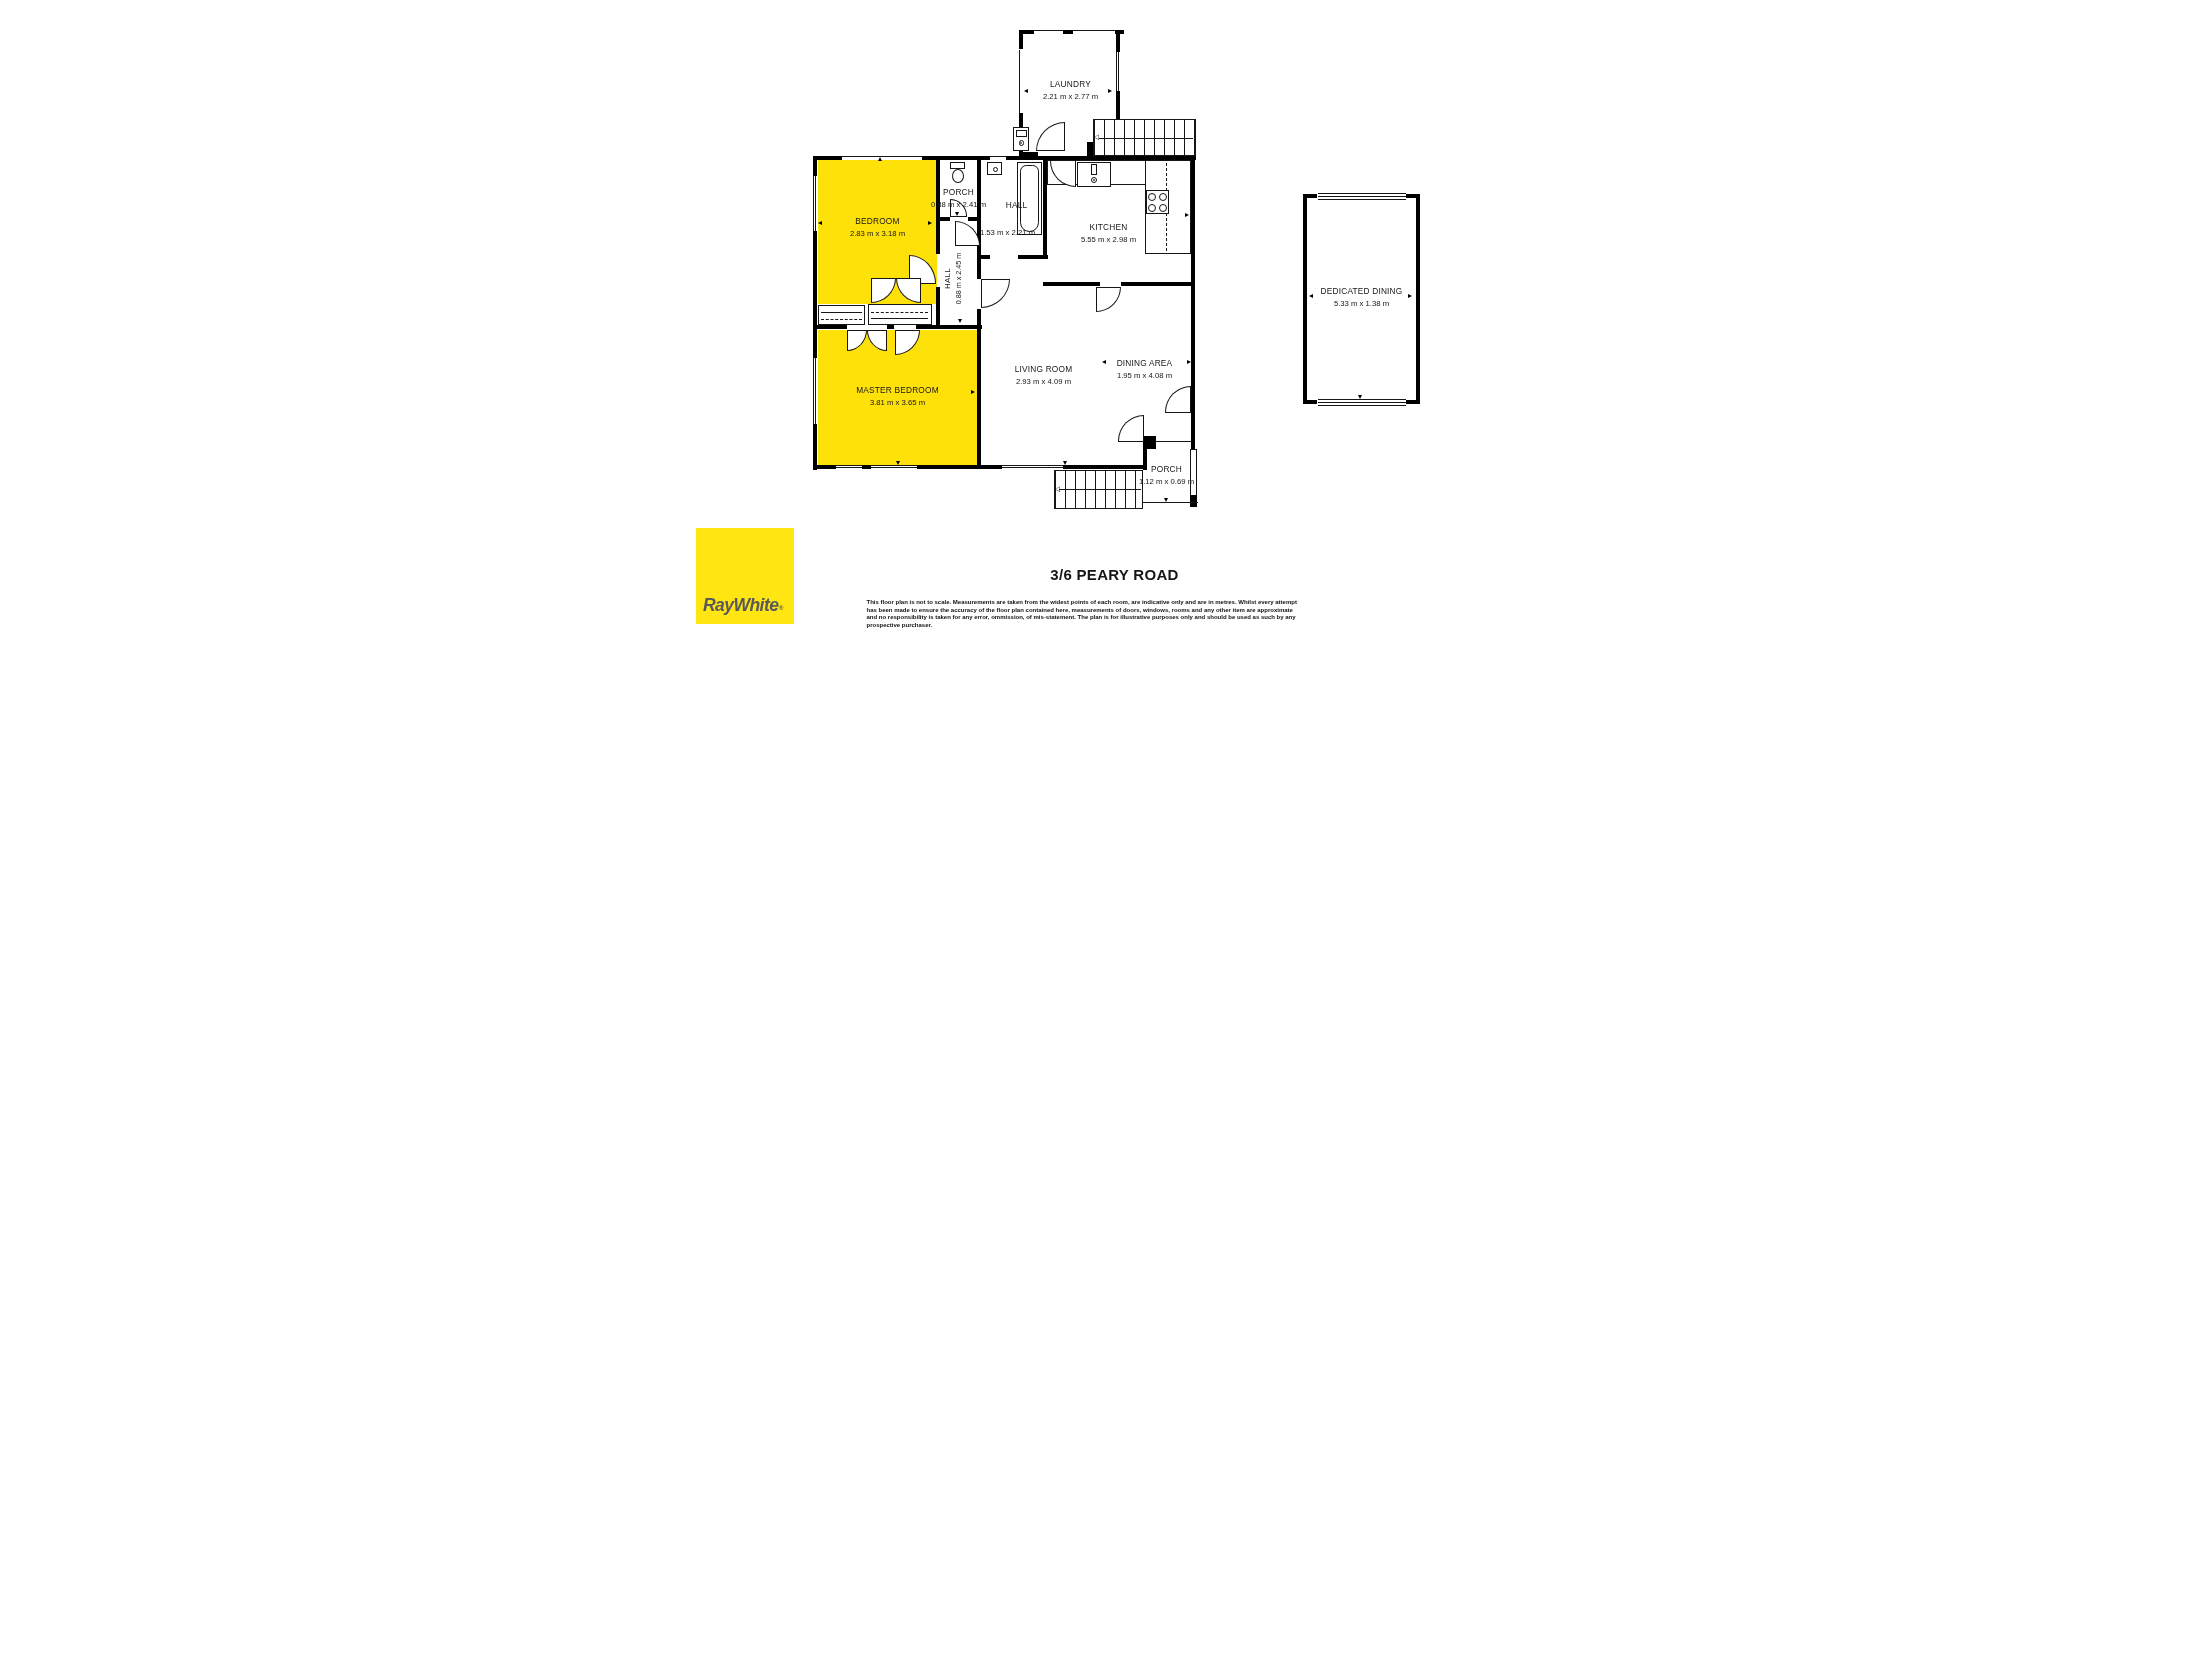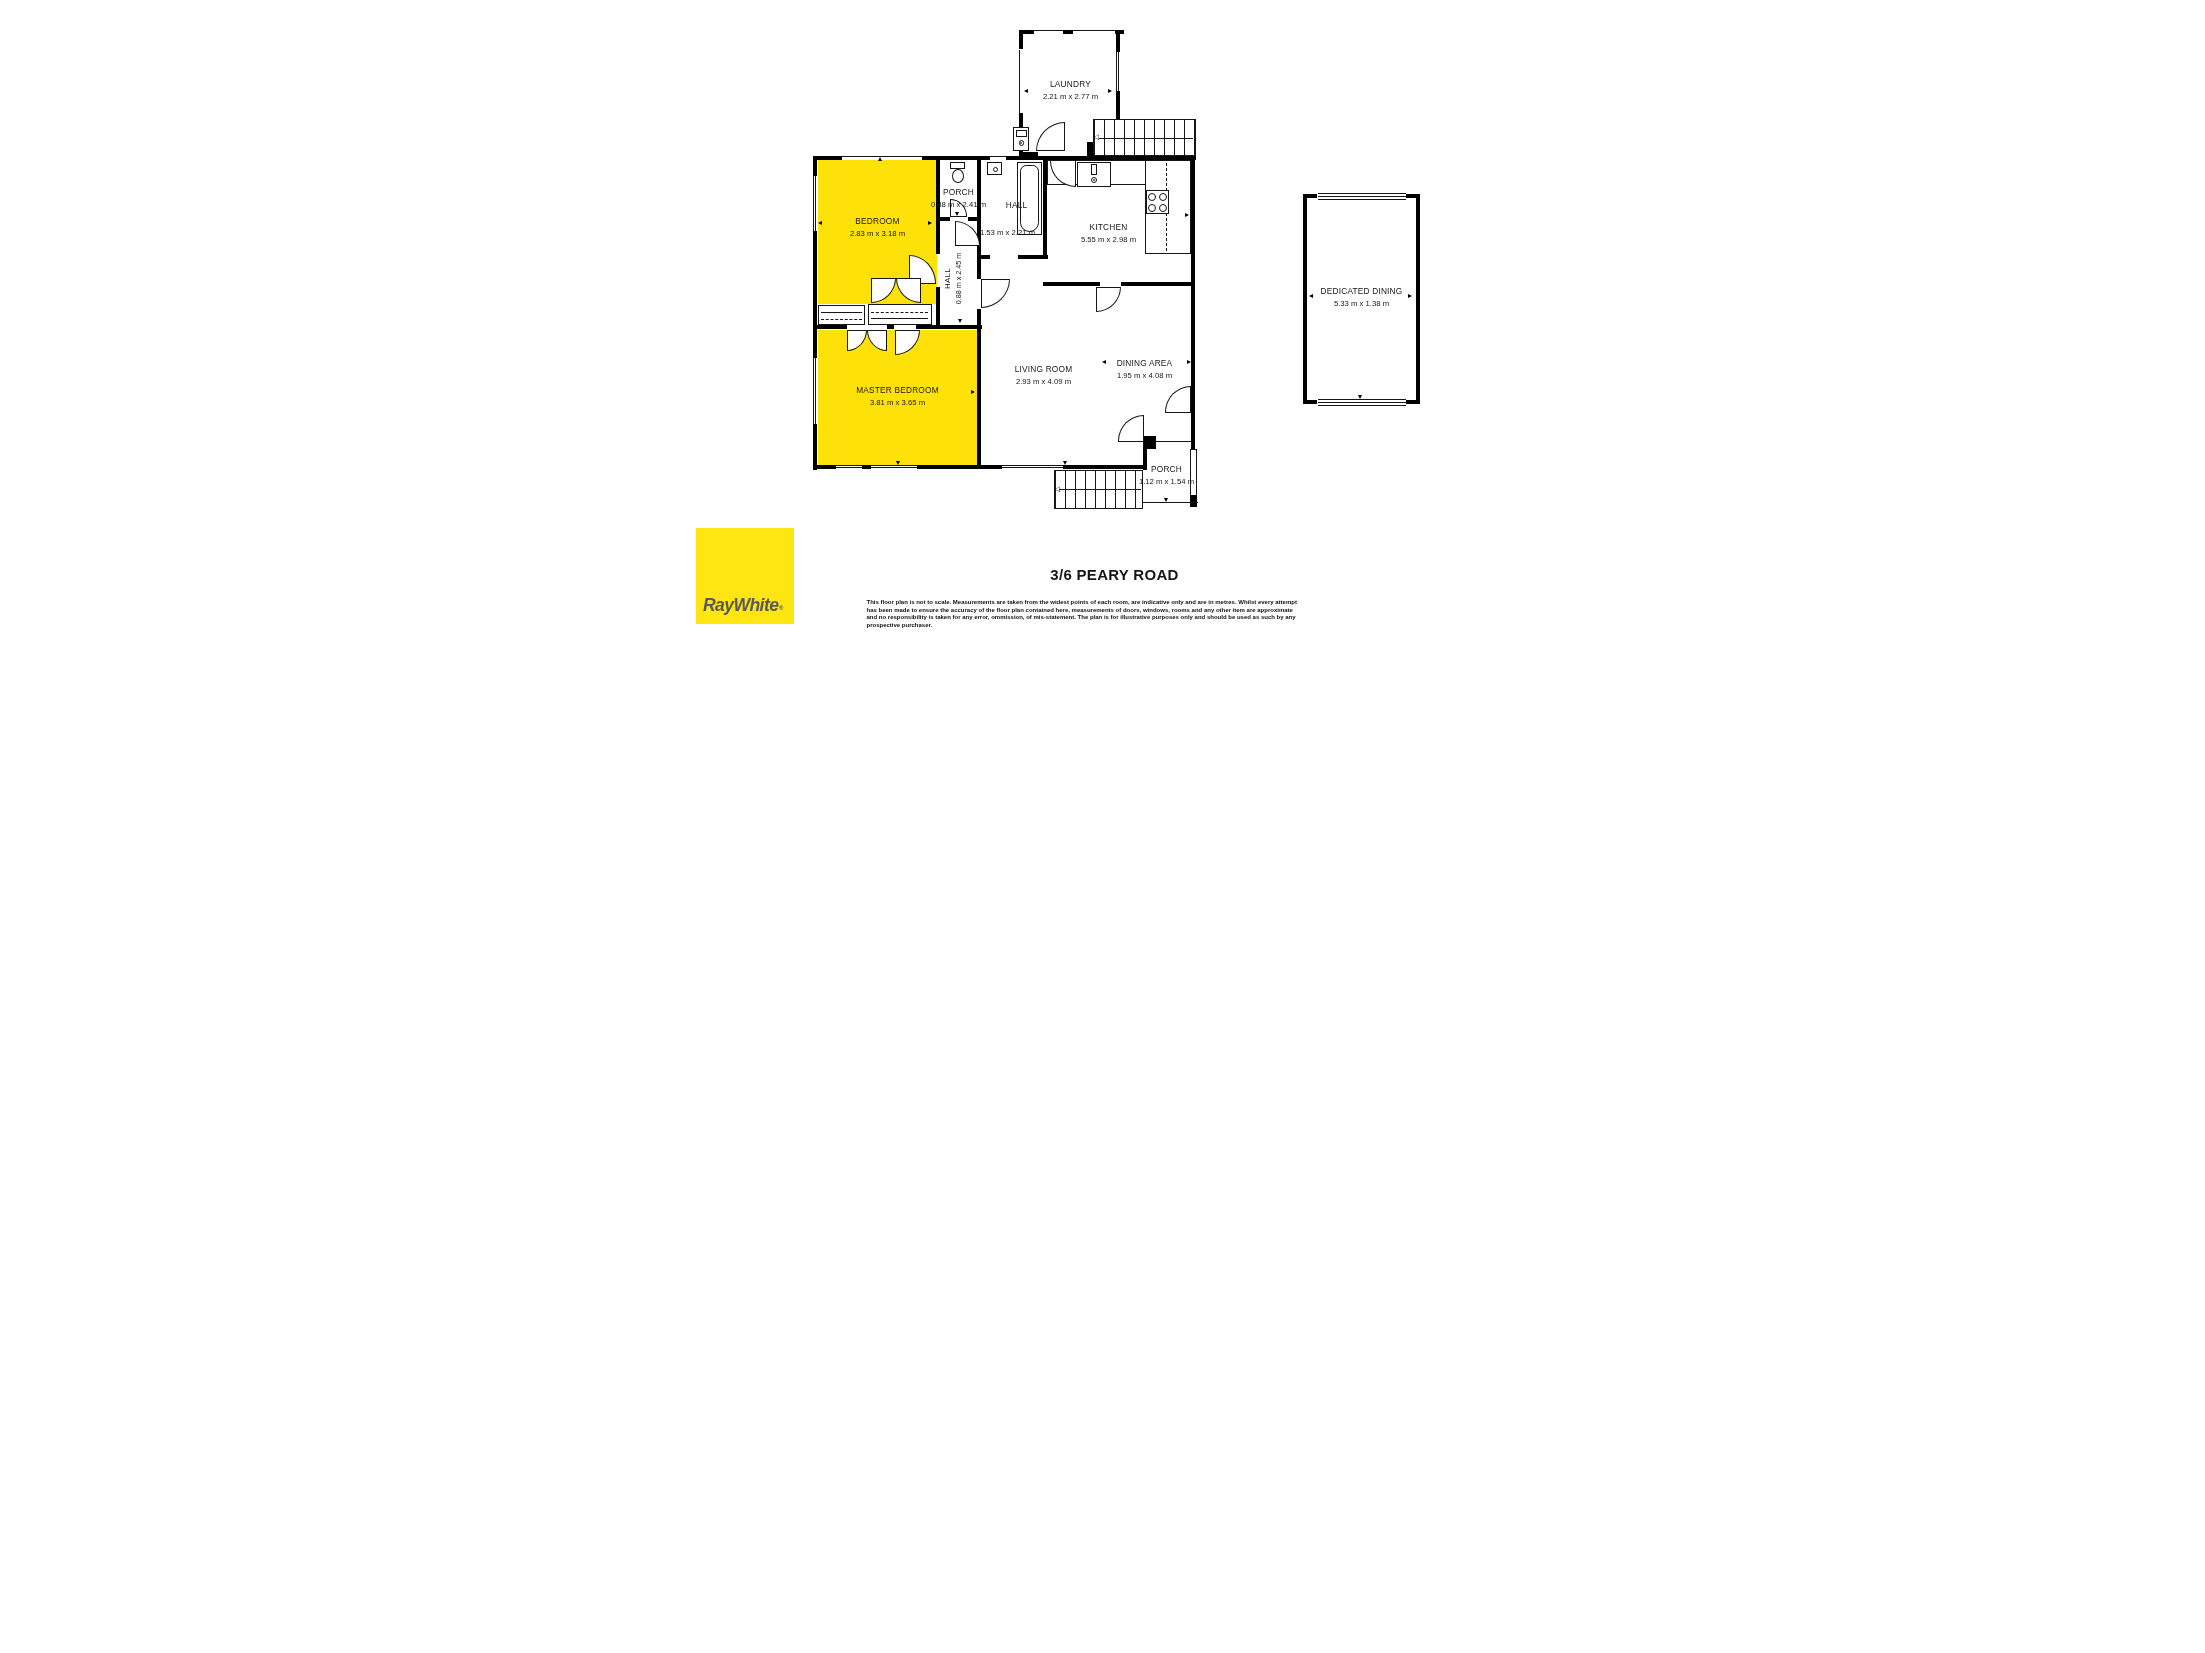--- a/index.html
+++ b/index.html
@@ -229,21 +229,21 @@
   <div class="rlabel" style="left:468px;top:358px">
     <div class="rname">DINING AREA</div>
     <div class="rdims">1.95 m x 4.08 m</div>
   </div>
   <div class="rlabel" style="left:685px;top:286px">
     <div class="rname">DEDICATED DINING</div>
     <div class="rdims">5.33 m x 1.38 m</div>
   </div>
   <div class="rlabel" style="left:490px;top:464px">
     <div class="rname">PORCH</div>
-    <div class="rdims">1.12 m x 1.54 m</div>
+    <div class="rdims">1.12 m x 0.69 m</div>
   </div>
 
   <div class="title">3/6 PEARY ROAD</div>
 
   <div class="disclaimer">
     <div>This floor plan is not to scale. Measurements are taken from the widest points of each room, are indicative only and are in metres. Whilst every attempt</div>
     <div>has been made to ensure the accuracy of the floor plan contained here, measurements of doors, windows, rooms and any other item are approximate</div>
     <div>and no responsibility is taken for any error, ommission, of mis-statement. The plan is for illustrative purposes only and should be used as such by any</div>
     <div>prospective purchaser.</div>
   </div>

